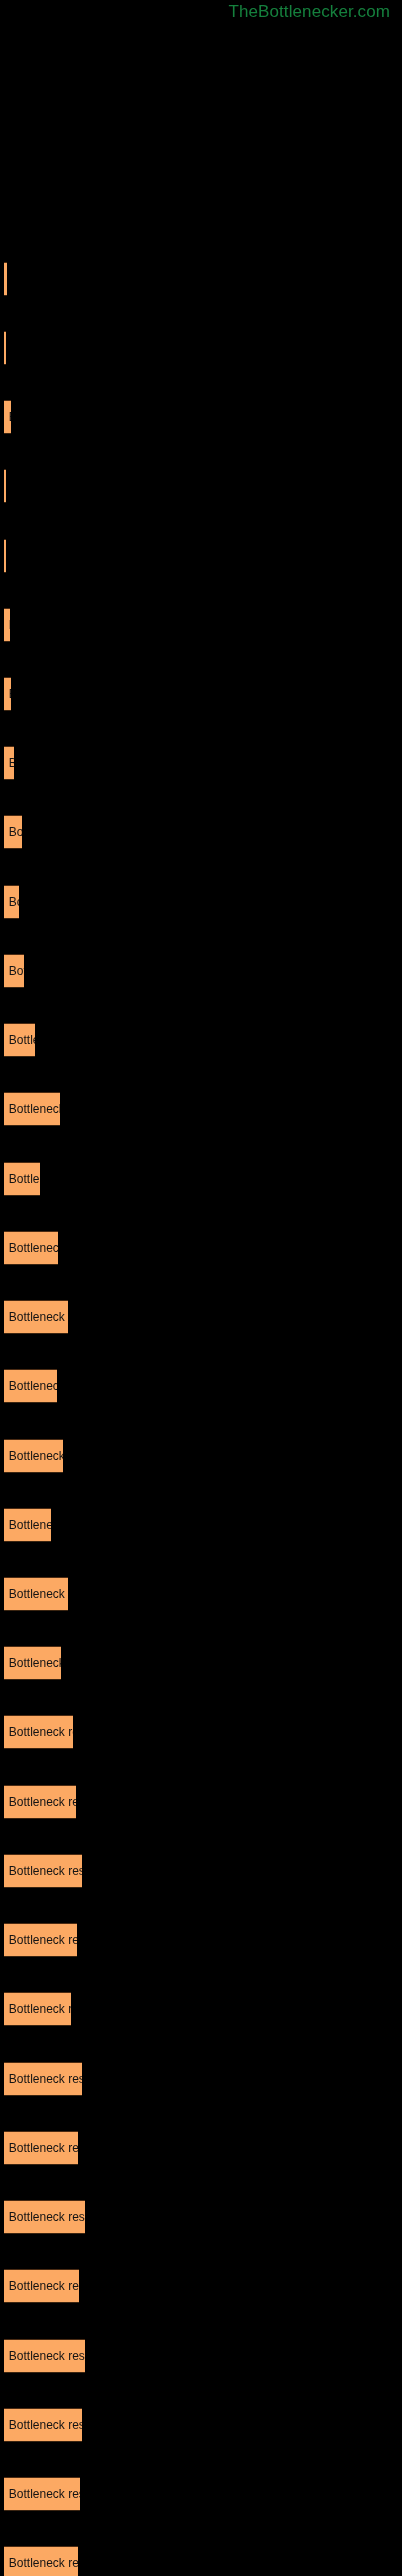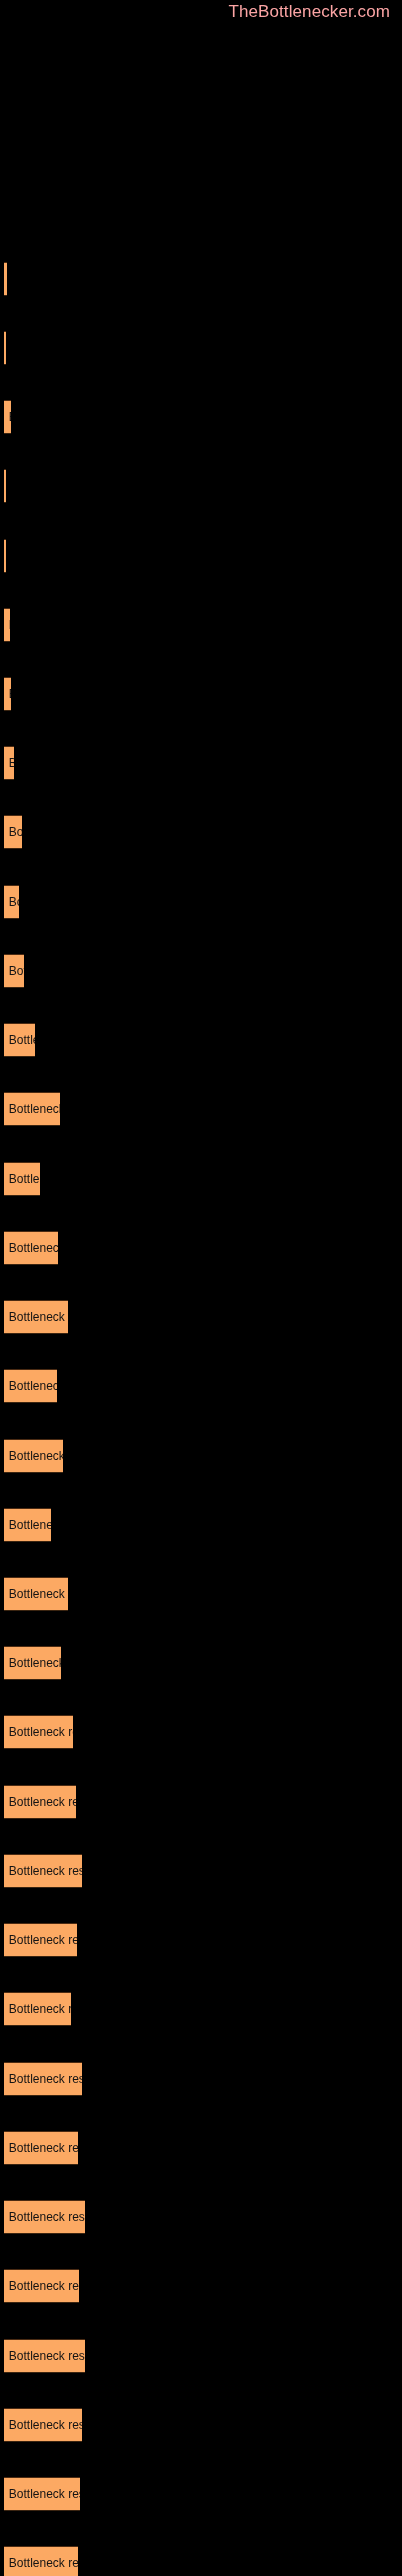--- a/index.html
+++ b/index.html
@@ -20,21 +20,21 @@
     position: absolute;
     inset: 0;
     background: #000000;
   }
 
   
   .watermark {
     position: absolute;
     top: 1.6px;
     right: 13px;
-    color: #fca5a5;
+    color: #15803d;
     font-size: 17px;
     font-family: "Liberation Sans", sans-serif;
     letter-spacing: 0.1px;
     white-space: nowrap;
     user-select: none;
   }
 
   
   .plot-area {
     position: absolute;

